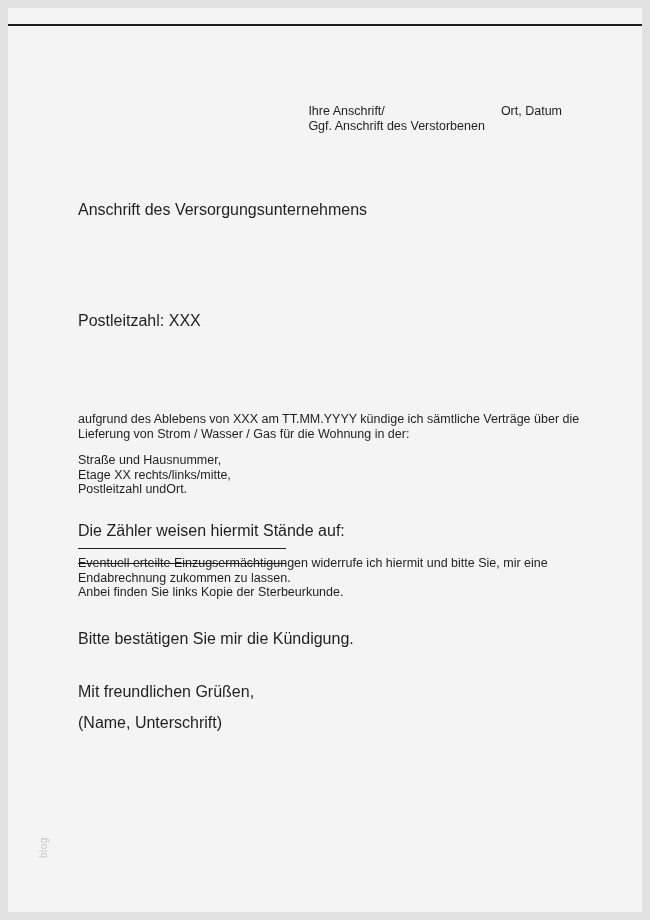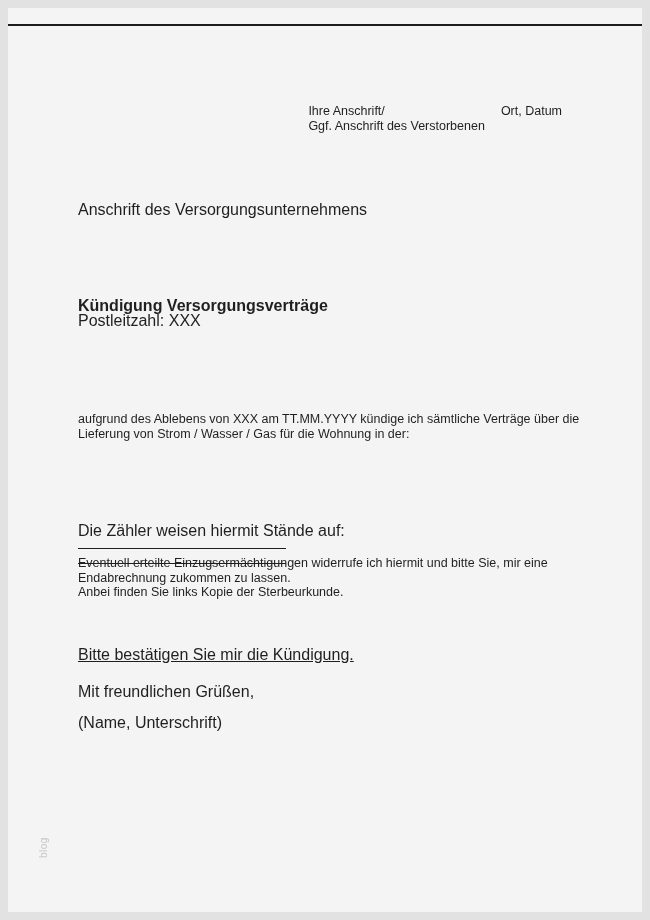--- a/index.html
+++ b/index.html
@@ -91,42 +91,46 @@
       <div>Ihre Anschrift/</div>
       <div>Ggf. Anschrift des Verstorbenen</div>
     </div>
     <div class="block">
       <div>Ort, Datum</div>
     </div>
   </div>
 
   <div class="txt" style="left:78px; top:203px;">Anschrift des Versorgungsunternehmens</div>
 
-  <div class="txt subject" style="left:78px; top:299px;">Kündigung Versorgungsverträge</div>
   <div class="txt" style="left:78px; top:314px;">Postleitzahl: XXX</div>
 
 
   <div class="multi" style="top:412px;">
     <div>aufgrund des Ablebens von XXX am TT.MM.YYYY kündige ich sämtliche Verträge über die</div>
     <div>Lieferung von Strom / Wasser / Gas für die Wohnung in der:</div>
   </div>
 
+  <div class="multi" style="top:453px;">
+    <div>Straße und Hausnummer,</div>
+    <div>Etage XX rechts/links/mitte,</div>
+    <div>Postleitzahl undOrt.</div>
+  </div>
 
   <div class="txt" style="left:78px; top:524px;">Die Zähler weisen hiermit Stände auf:</div>
   <div class="multi" style="top:534px;">
     <div class="meter-line"></div>
     <div class="meter-line"></div>
   </div>
 
   <div class="multi" style="top:556px;">
     <div>Eventuell erteilte Einzugsermächtigungen widerrufe ich hiermit und bitte Sie, mir eine</div>
     <div>Endabrechnung zukommen zu lassen.</div>
     <div>Anbei finden Sie links Kopie der Sterbeurkunde.</div>
   </div>
 
-  <div class="txt" style="left:78px; top:648px;text-decoration:underline;">Bitte bestätigen Sie mir die Kündigung.</div>
+  <div class="txt" style="left:78px; top:632px;">Bitte bestätigen Sie mir die Kündigung.</div>
 
   <div class="txt" style="left:78px; top:685px;">Mit freundlichen Grüßen,</div>
 
   <div class="txt" style="left:78px; top:716px;">(Name, Unterschrift)</div>
 
   <div class="watermark">blog</div>
 </div>
 
 </body></html>

